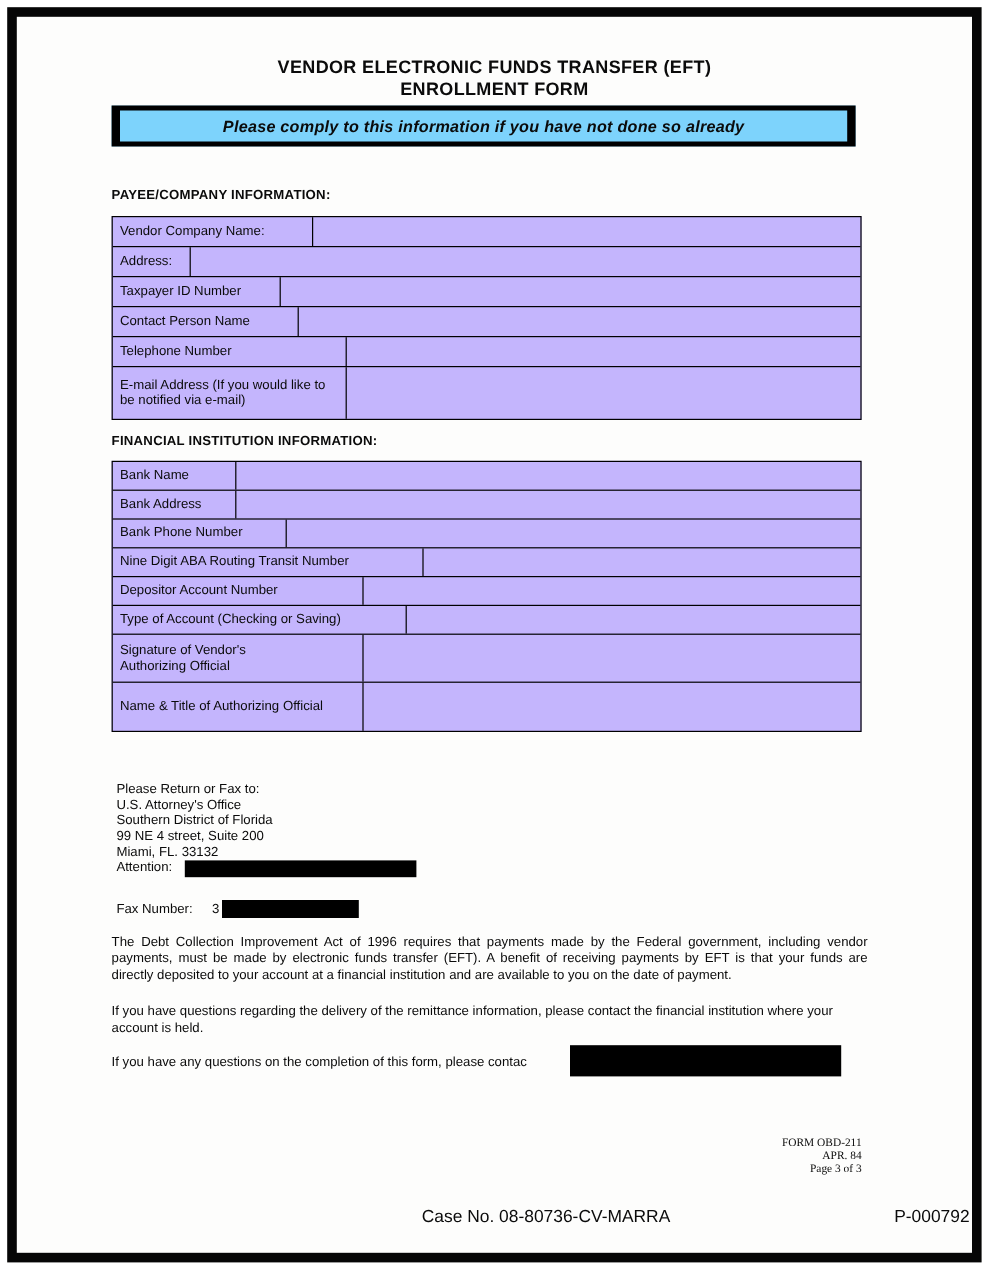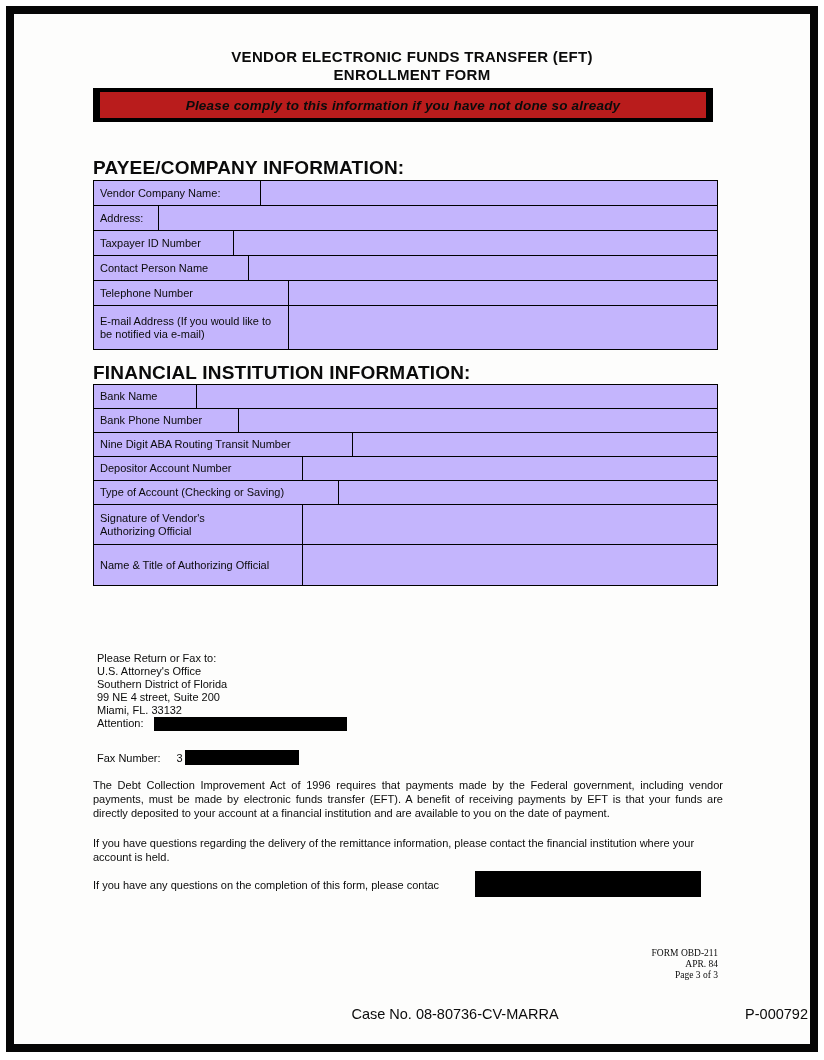--- a/index.html
+++ b/index.html
@@ -18,25 +18,25 @@
   .title {
     position:absolute; top:34px; left:0; width:100%;
     text-align:center; font-weight:bold; font-size:15px; line-height:18px;
     letter-spacing:.3px;
   }
   .notice {
     position:absolute; left:79px; top:74px; width:620px; height:34px;
     border:4px solid #000; border-left-width:7px; border-right-width:7px;
     display:flex; align-items:center; justify-content:center;
     font-weight:bold; font-style:italic; font-size:13.5px; letter-spacing:.2px;
-    background:#b91c1c;
+    background:#7dd3fc;
   }
   
   .sec-h {
-    position:absolute; left:79px; font-weight:bold; font-size:19px; letter-spacing:.2px;
+    position:absolute; left:79px; font-weight:bold; font-size:11px; letter-spacing:.2px;
   }
   .payee-h { top:143px; }
   .fin-h   { top:348px; }
   
   .ftable {
     position:absolute; left:79px; width:625px;
     border:1px solid #000; background:#c4b5fd;
   }
   .payee-t { top:166px; }
   .fin-t   { top:370px; }
@@ -125,20 +125,24 @@
       <div class="tl" style="width:195px;">E-mail Address (If you would like to be notified via e-mail)</div>
       <div class="tv"></div>
     </div>
   </div>
 
   <div class="sec-h fin-h">FINANCIAL INSTITUTION INFORMATION:</div>
 
   <div class="ftable fin-t">
     <div class="trow" style="height:24px">
       <div class="tl" style="width:103px">Bank Name</div>
+      <div class="tv"></div>
+    </div>
+    <div class="trow" style="height:24px">
+      <div class="tl" style="width:103px">Bank Address</div>
       <div class="tv"></div>
     </div>
     <div class="trow" style="height:24px">
       <div class="tl" style="width:145px">Bank Phone Number</div>
       <div class="tv"></div>
     </div>
     <div class="trow" style="height:24px">
       <div class="tl" style="width:259px">Nine Digit ABA Routing Transit Number</div>
       <div class="tv"></div>
     </div>

